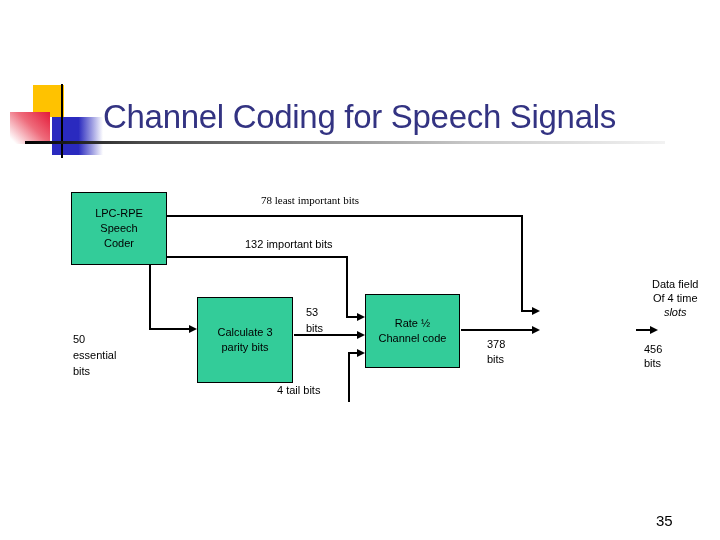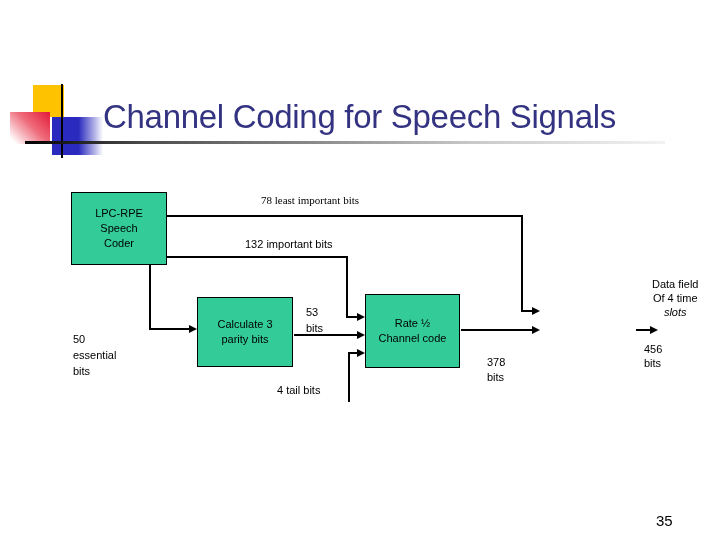--- a/index.html
+++ b/index.html
@@ -44,35 +44,35 @@
   .box {
     position: absolute;
     background: var(--box-fill);
     border: 1.5px solid #000;
     display: flex; align-items: center; justify-content: center;
     text-align: center;
     font-size: 11px; line-height: 15px;
     white-space: pre-line;
   }
   .box-lpc    { left: 71px;  top: 192px; width: 96px; height: 73px; }
-  .box-parity { left: 197px; top: 297px; width: 96px; height: 70px; }
+  .box-parity { left: 197px; top: 297px; width: 96px; height: 86px; }
   .box-rate   { left: 365px; top: 294px; width: 95px; height: 74px; }
   .box-mux    { left: 540px; top: 292px; width: 95px; height: 76px; }
 
   .lbl {
     position: absolute;
     font-size: 11px; line-height: 15px;
     white-space: pre-line;
   }
   .lbl-78   { left: 261px; top: 193px; font-family: Liberation Serif, serif; }
   .lbl-132  { left: 245px; top: 237px; }
   .lbl-50   { left: 73px;  top: 296px; line-height: 16px; margin-top: 35px; }
   .lbl-53   { left: 306px; top: 296px; line-height: 16px; margin-top: 8px; }
   .lbl-tail { left: 277px; top: 383px; }
-  .lbl-378  { left: 487px; top: 355px; }
+  .lbl-378  { left: 487px; top: 337px; }
   .lbl-data { left: 652px; top: 277px; line-height: 14px; text-align: center; }
   .lbl-data .em { font-style: italic; margin-top: 12px; }
   .lbl-456  { left: 644px; top: 342px; line-height: 14px; }
 
   .conn { position: absolute; background: var(--line-color); }
   .hline { height: 2px; }
   .vline { width: 2px; }
   .ahead {
     position: absolute; width: 0; height: 0;
     border-top: 4.5px solid transparent;

